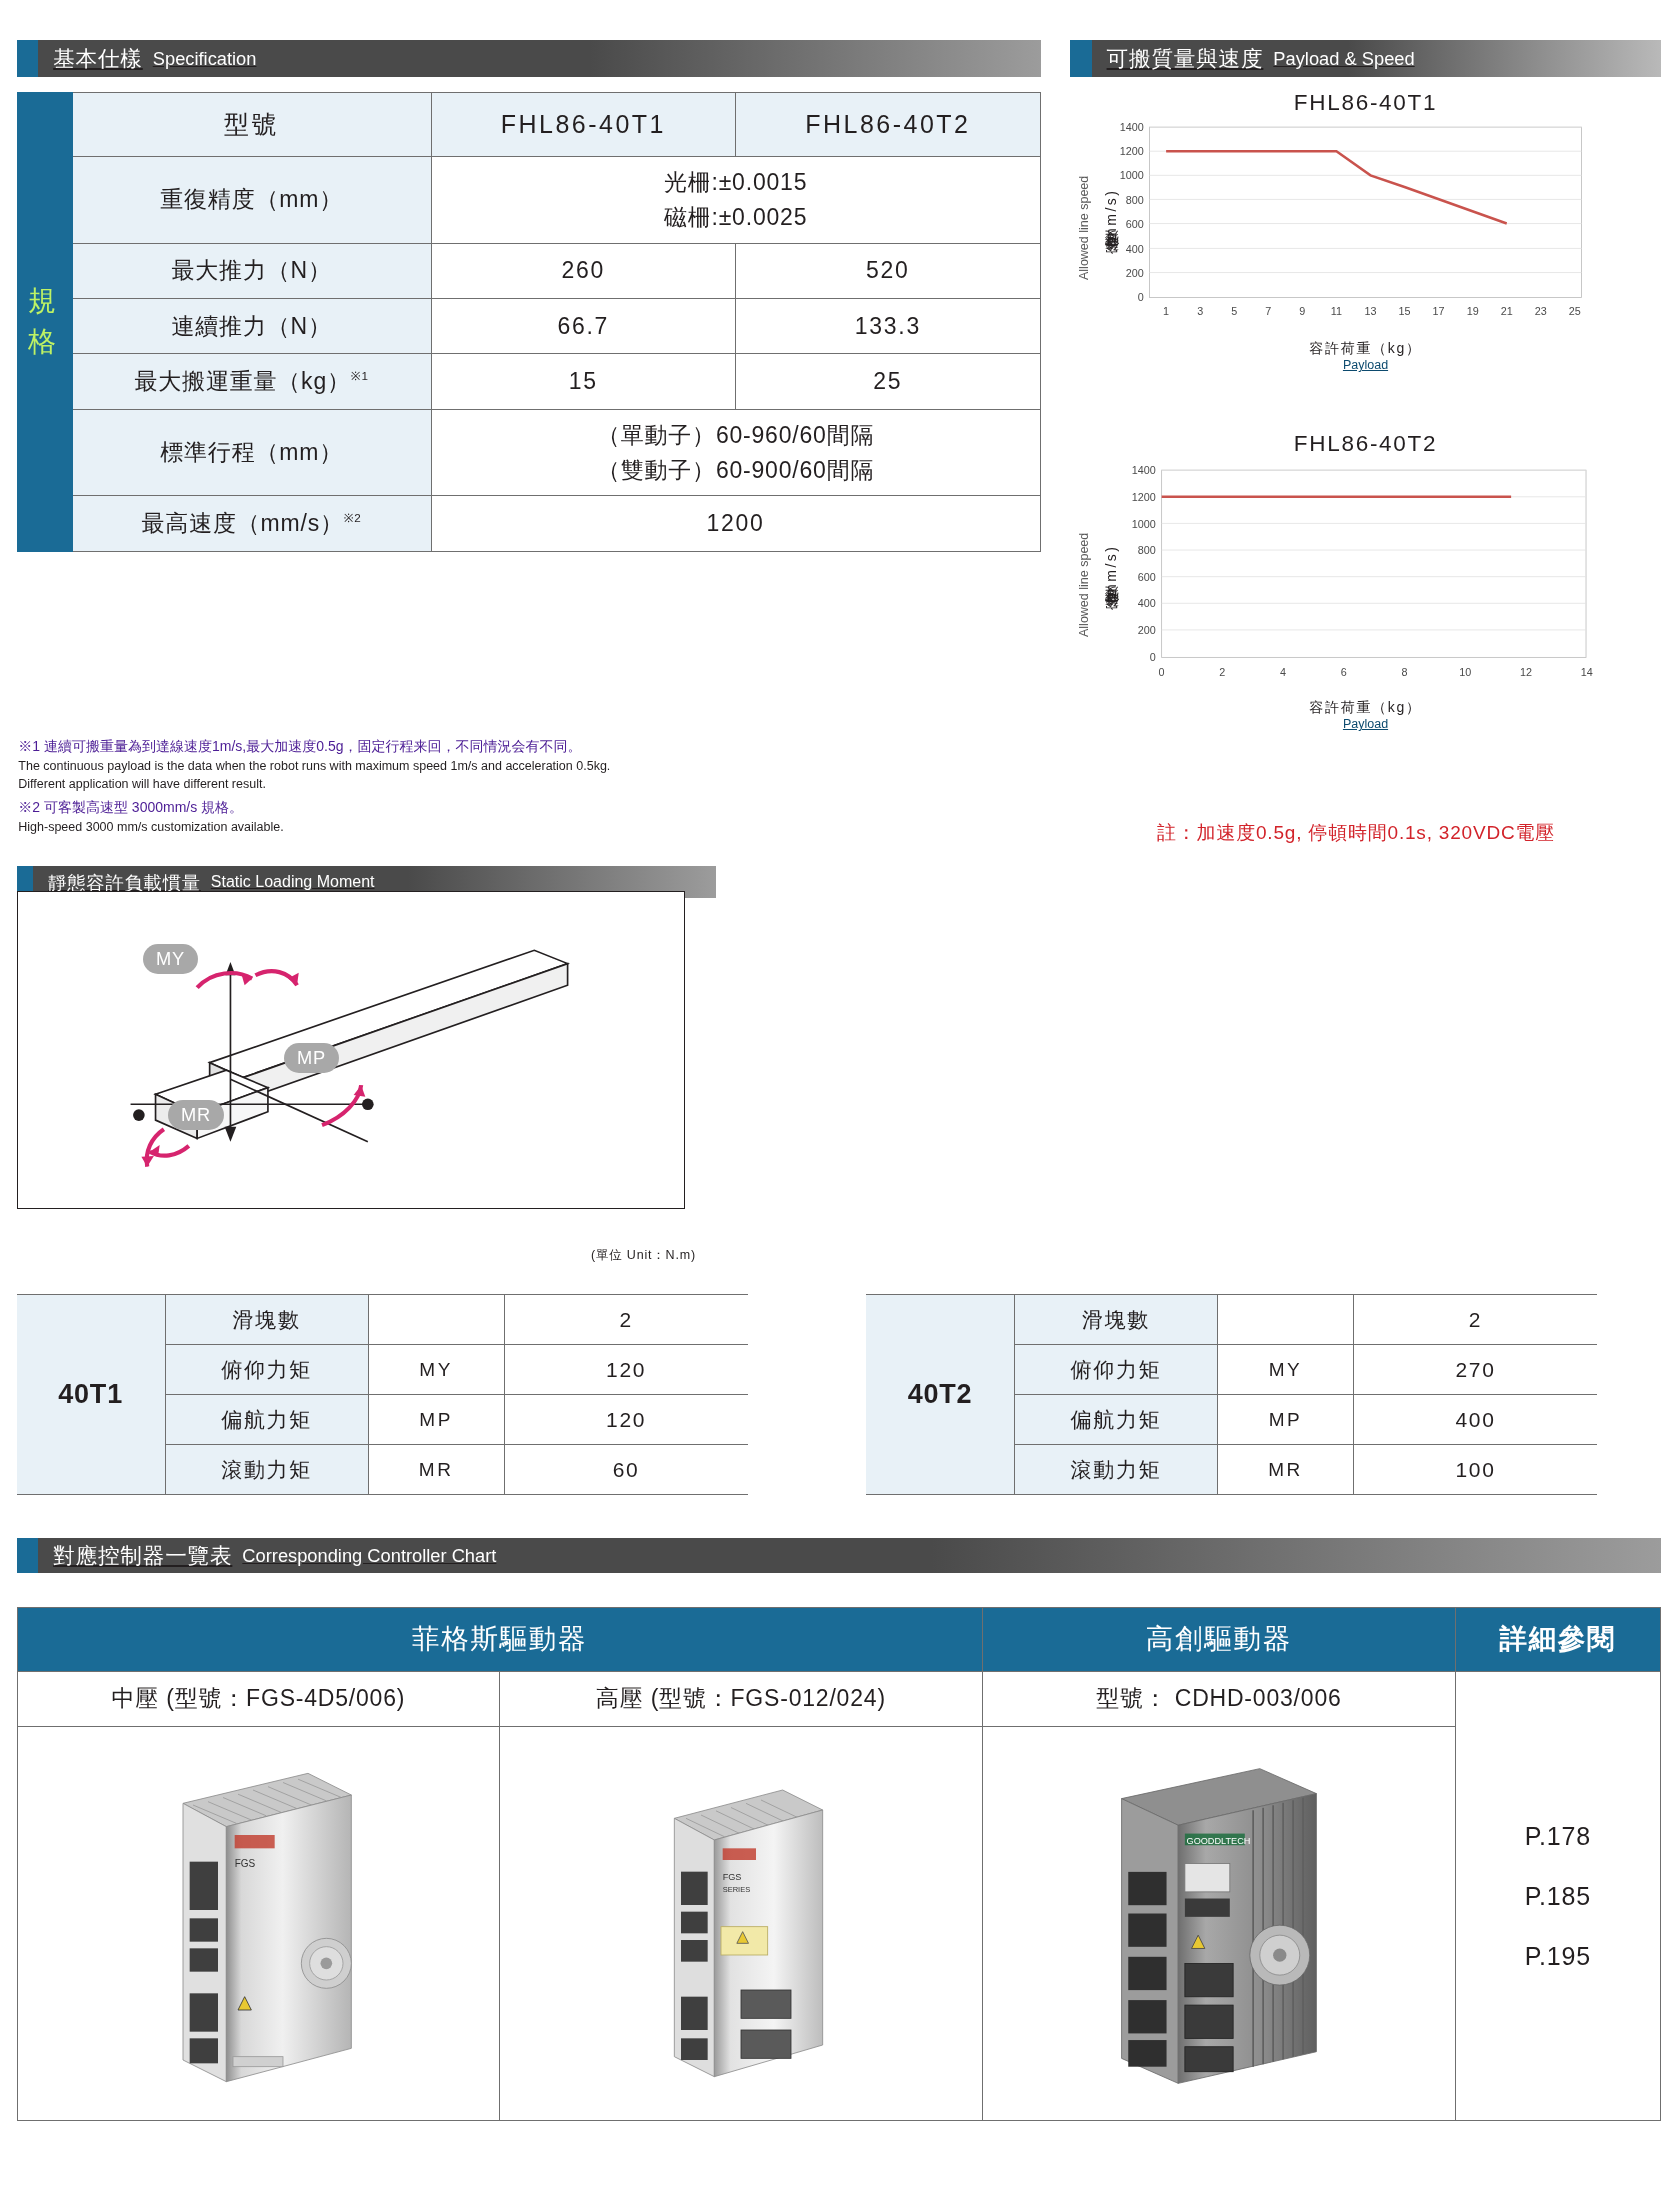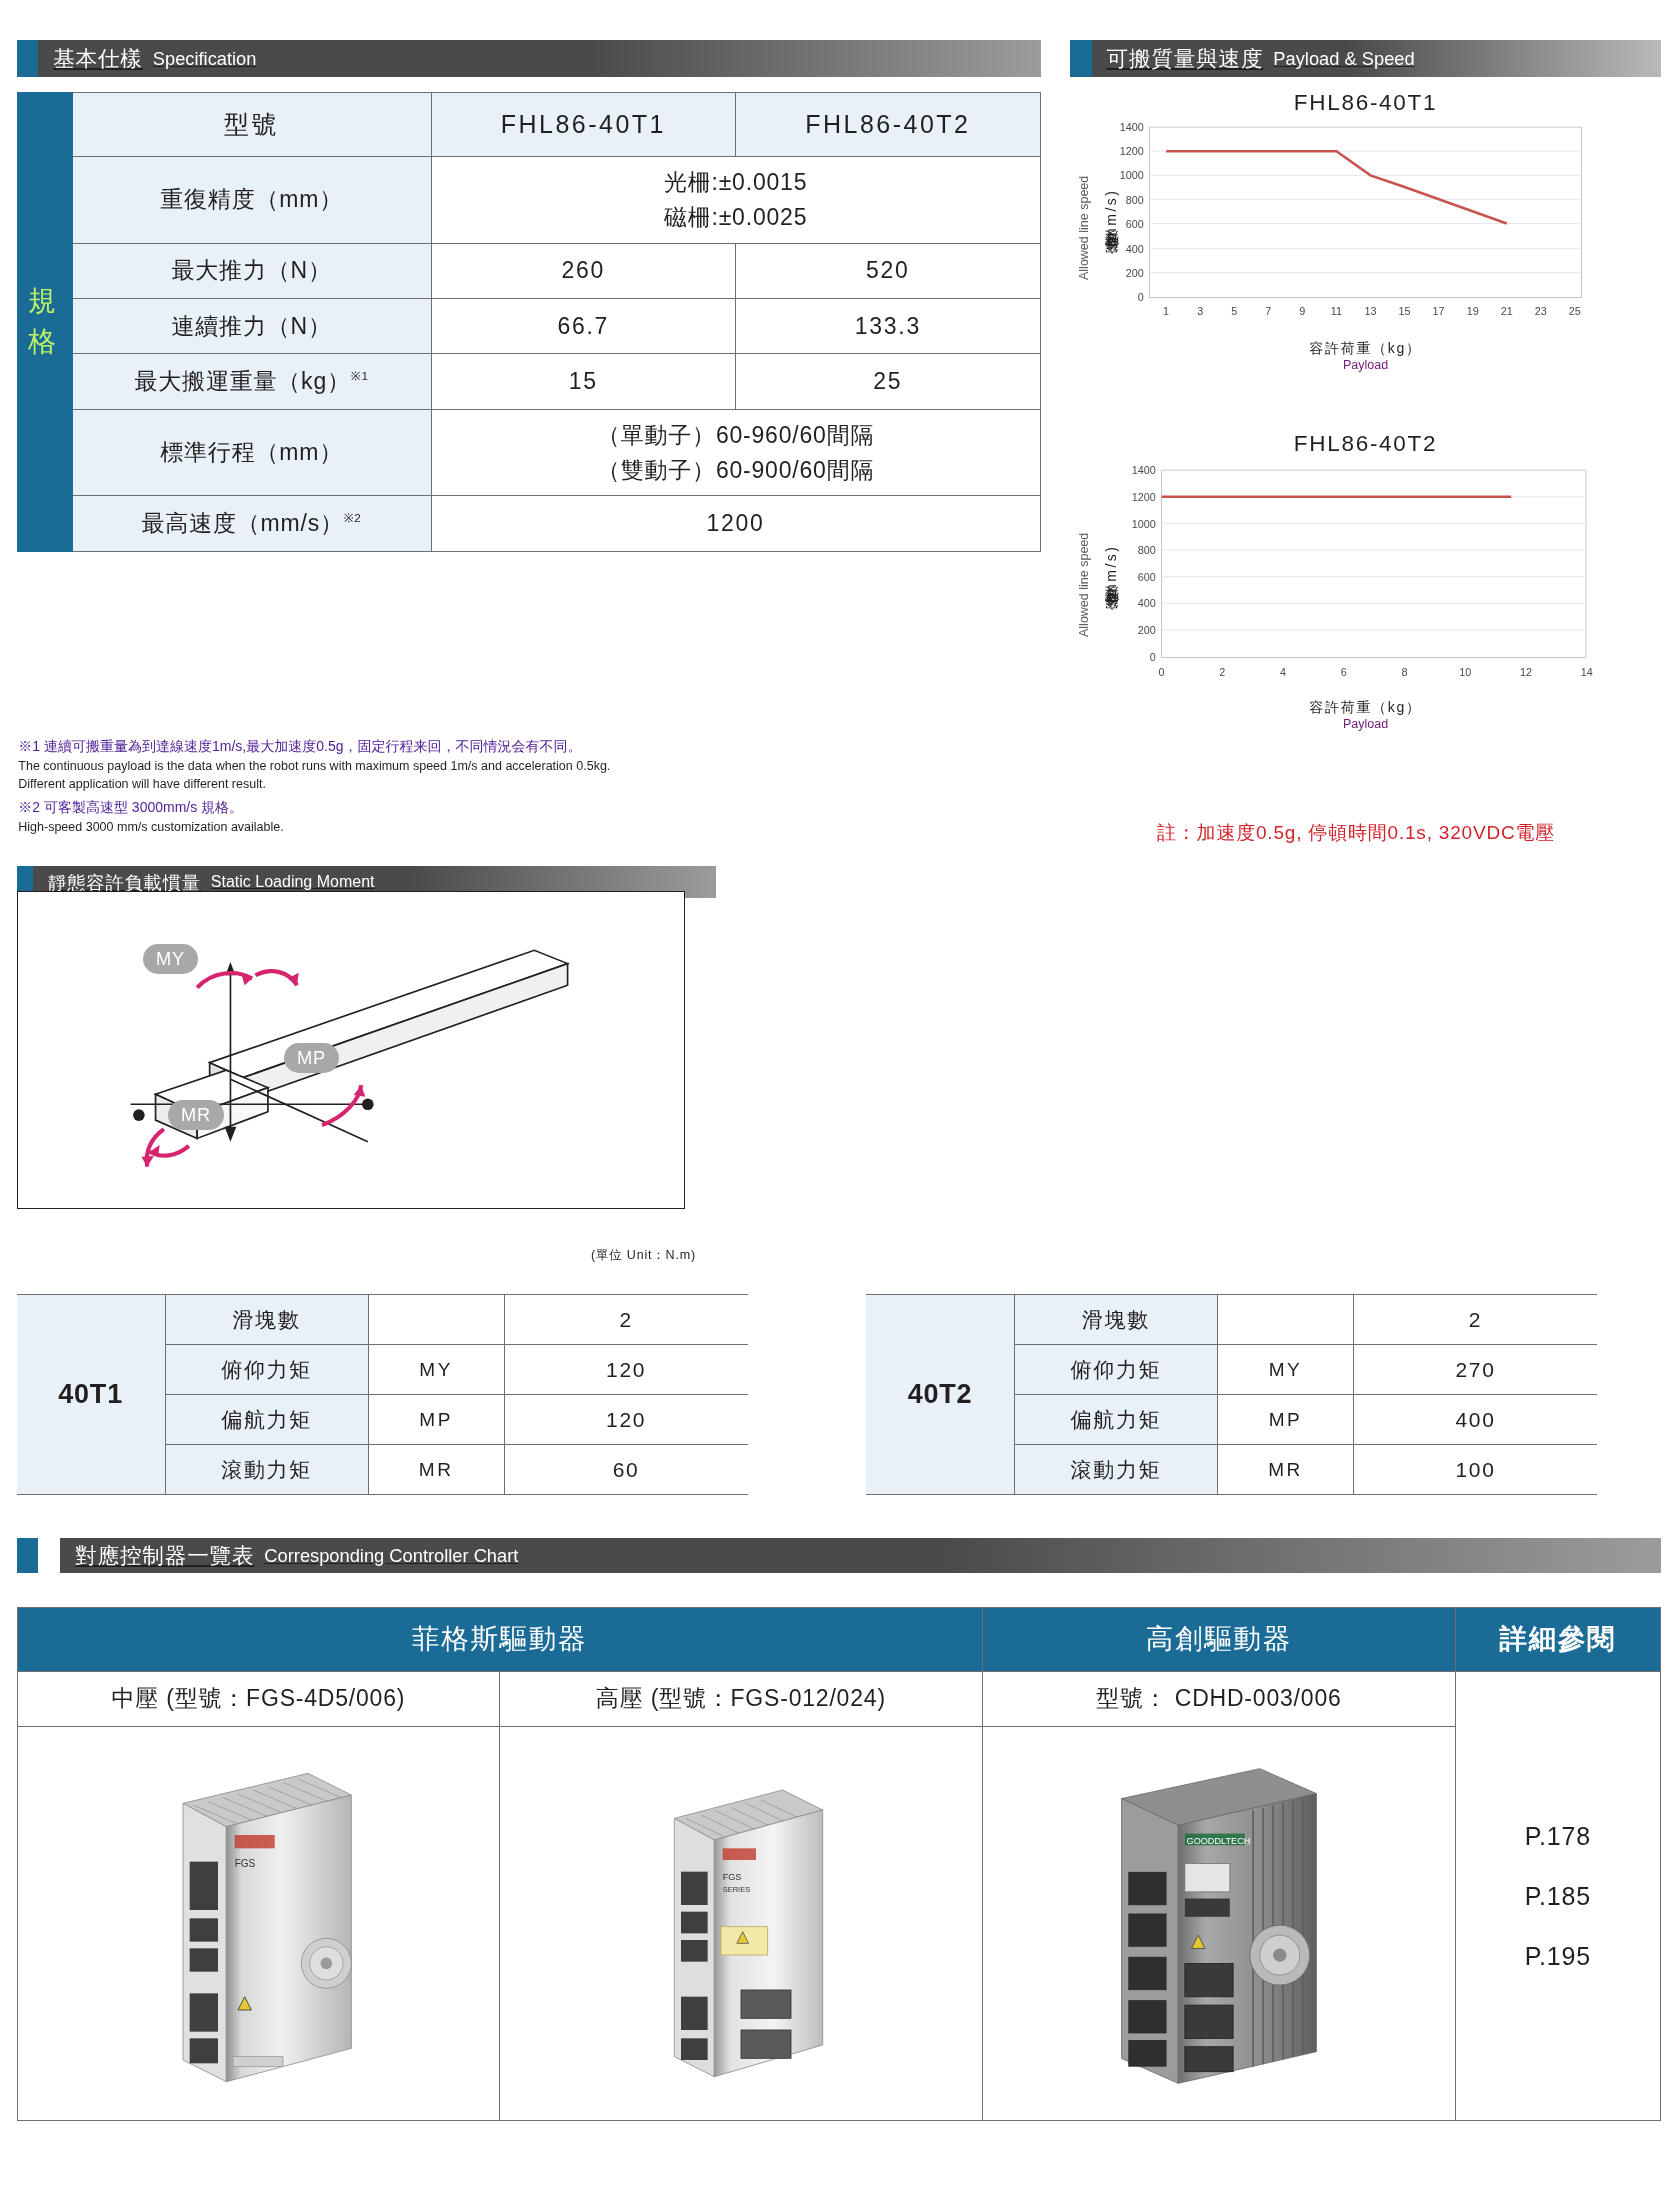--- a/index.html
+++ b/index.html
@@ -38,21 +38,21 @@
   
   .chartbox{position:absolute;}
   .chart-title{text-align:center;font-size:22.5px;letter-spacing:1.7px;margin-bottom:3.3px;}
   .plot-wrap{position:relative;}
   .axis-y-label{position:absolute;writing-mode:vertical-rl;transform:rotate(180deg);
       text-align:center;}
   .axis-y-label .cn{font-size:14px;letter-spacing:2.5px;display:block;}
   .axis-y-label .en{font-size:12.5px;color:#5a5a5a;display:block;}
   .axis-x-label{position:absolute;text-align:center;width:100%;}
   .axis-x-label .cn{font-size:14px;letter-spacing:1.7px;display:block;}
-  .axis-x-label .en{font-size:12.5px;color:#701a75;display:block;}
+  .axis-x-label .en{font-size:12.5px;color:#0c4a6e;display:block;text-decoration:underline;}
   .note-red{position:absolute;color:#d2232a;font-size:19px;letter-spacing:0.8px;}
 
   
   #slm-figure{position:absolute;left:16.6px;top:891px;width:666px;height:316px;
       border:1.7px solid #231f20;background:#fff;}
   .pill{position:absolute;background:#a8a8a8;color:#fff;border-radius:15px;
       font-size:18.3px;letter-spacing:0.8px;padding:4.2px 13.3px;}
   .unit-note{position:absolute;font-size:12.5px;color:#231f20;letter-spacing:0.8px;}
 
   
@@ -366,21 +366,21 @@
       <td class="v nb-r">400</td>
     </tr>
     <tr>
       <td class="k">滾動力矩</td>
       <td class="s">MR</td>
       <td class="v nb-r">100</td>
     </tr>
   </tbody>
     </table>
 
-  <div class="secbar grad" style="left:16.6px;top:1538px;width:1644px;height:35px;gap:22px;">
+  <div class="secbar grad" style="left:16.6px;top:1538px;width:1644px;height:35px;">
     <div class="tick"></div>
     <div class="body">
       <span class="cn">對應控制器一覽表</span>
       <span class="en">Corresponding Controller Chart</span>
     </div>
   </div>
 
   <table id="ctrl-table">
     <tbody>
         <tr>

